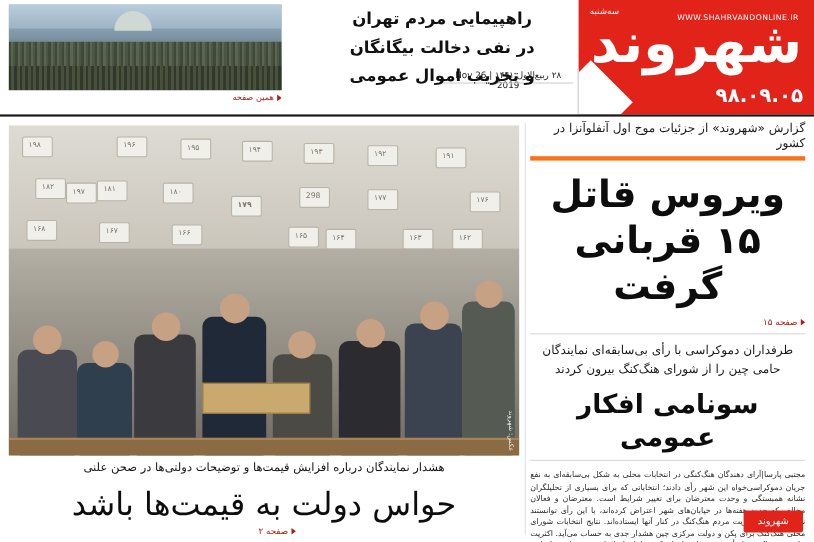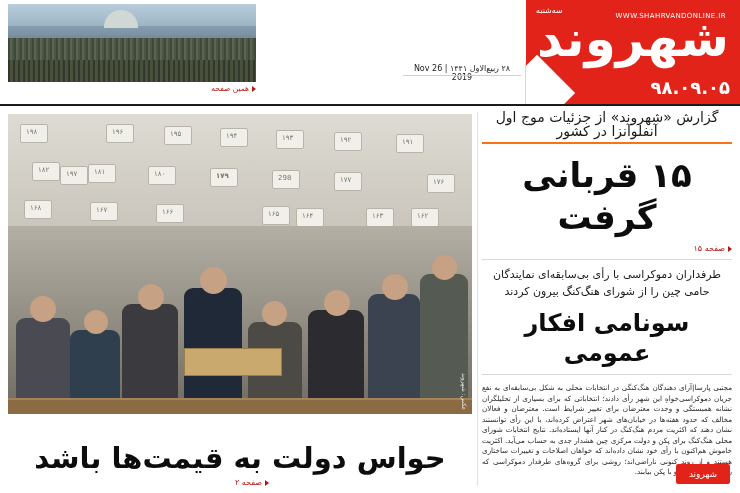--- a/index.html
+++ b/index.html
@@ -269,21 +269,21 @@
     color: #111;
     line-height: 15px;
   }
   .mp-headline {
     position: absolute;
     top: 440px;
     left: 8px;
     width: 464px;
     text-align: center;
     font-size: 29px;
-    font-weight: bold;
+    font-weight: normal;
     color: #0d0d0d;
     line-height: 36px;
     letter-spacing: -1px;
   }
   .mp-more {
     position: absolute;
     top: 478px;
     left: 20px;
     width: 464px;
     text-align: center;
@@ -302,26 +302,25 @@
 
   
   .rightcol {
     position: absolute;
     top: 110px;
     right: 8px;
     width: 250px;
     height: 376px;
   }
   .kicker {
-    font-size: 14px;
+    font-size: 11px;
     color: #1a1a1a;
-    text-align: center;
     line-height: 14px;
     padding-bottom: 4px;
-    border-bottom: 2px solid #f97316;
+    border-bottom: 4px solid #f97316;
   }
   .bigtitle {
     margin-top: 10px;
     text-align: center;
     font-size: 34px;
     font-weight: bold;
     line-height: 42px;
     color: #0d0d0d;
     letter-spacing: -1px;
   }
@@ -402,20 +401,25 @@
       <div class="logo">شهروند</div>
       <div class="datecode">۹۸.۰۹.۰۵</div>
       <div class="corner"></div>
     </div>
 
     <div class="issuebar">
       <div class="line1">۲۸ ربیع‌الاول ۱۴۴۱ | 26 Nov 2019</div>
       <div class="rule"></div>
     </div>
 
+    <div class="toplead">
+      <span class="l">راهپیمایی مردم تهران</span>
+      <span class="l">در نفی دخالت بیگانگان</span>
+      <span class="l">و تخریب اموال عمومی</span>
+    </div>
 
     <div class="toppic">
       <div class="sky"></div>
       <div class="dome"></div>
       <div class="crowd"></div>
       <div class="crowd2"></div>
     </div>
     <div class="toppic-caption">
       <span class="tri"></span><span>همین صفحه</span>
     </div>
@@ -454,21 +458,21 @@
         </div>
       <div class="mp-seat" style="left:18px; top:40px;">
           <i>۱۸۲</i>
         </div>
       <div class="mp-seat" style="left:74px; top:42px;">
           <i>۱۸۱</i>
         </div>
       <div class="mp-seat" style="left:134px;top:44px;">
           <i>۱۸۰</i>
         </div>
-      <div class="mp-seat" style="left:196px;top:46px;font-weight:bold;">
+      <div class="mp-seat" style="left:196px;top:56px;font-weight:bold;">
           <i>۱۷۹</i>
         </div>
       <div class="mp-seat" style="left:258px;top:48px;">
           <i>298</i>
         </div>
       <div class="mp-seat" style="left:320px;top:50px;">
           <i>۱۷۷</i>
         </div>
       <div class="mp-seat" style="left:374px;top:52px;margin-left:39px;">
           <i>۱۷۶</i>
@@ -522,29 +526,31 @@
       <div class="mp-fig" style="left:412px;bottom:0;   width:48px; height:140px; background:#555a52;"></div>
       <div class="mp-head" style="left:424px;bottom:134px;width:25px;height:25px;"></div>
 
       <div class="mp-table" style="left:176px;bottom:38px;width:96px;height:26px;"></div>
       <div class="mp-desk" style="left:0;   bottom:0;  width:464px;height:14px;"></div>
     </div>
 
     <div class="mp-credit">عکس: شهروند</div>
   </div>
 
+  <div class="mp-caption">هشدار نمایندگان درباره افزایش قیمت‌ها و توضیحات دولتی‌ها در صحن علنی</div>
   <div class="mp-headline">حواس دولت به قیمت‌ها باشد</div>
   <div class="mp-more">
     <span class="tri"></span><span>صفحه ۲</span>
   </div>
 
   <div class="rightcol">
     <div class="kicker">گزارش «شهروند» از جزئیات موج اول آنفلوآنزا در کشور</div>
 
     <div class="bigtitle">
+      <div>ویروس قاتل</div>
       <div>۱۵ قربانی گرفت</div>
     </div>
 
     <div class="seemore">
       <span class="tri"></span><span>صفحه ۱۵</span>
     </div>
 
     <div class="hr-thin"></div>
 
     <div class="deck">طرفداران دموکراسی با رأی بی‌سابقه‌ای نمایندگان حامی چین را از شورای هنگ‌کنگ بیرون کردند</div>

